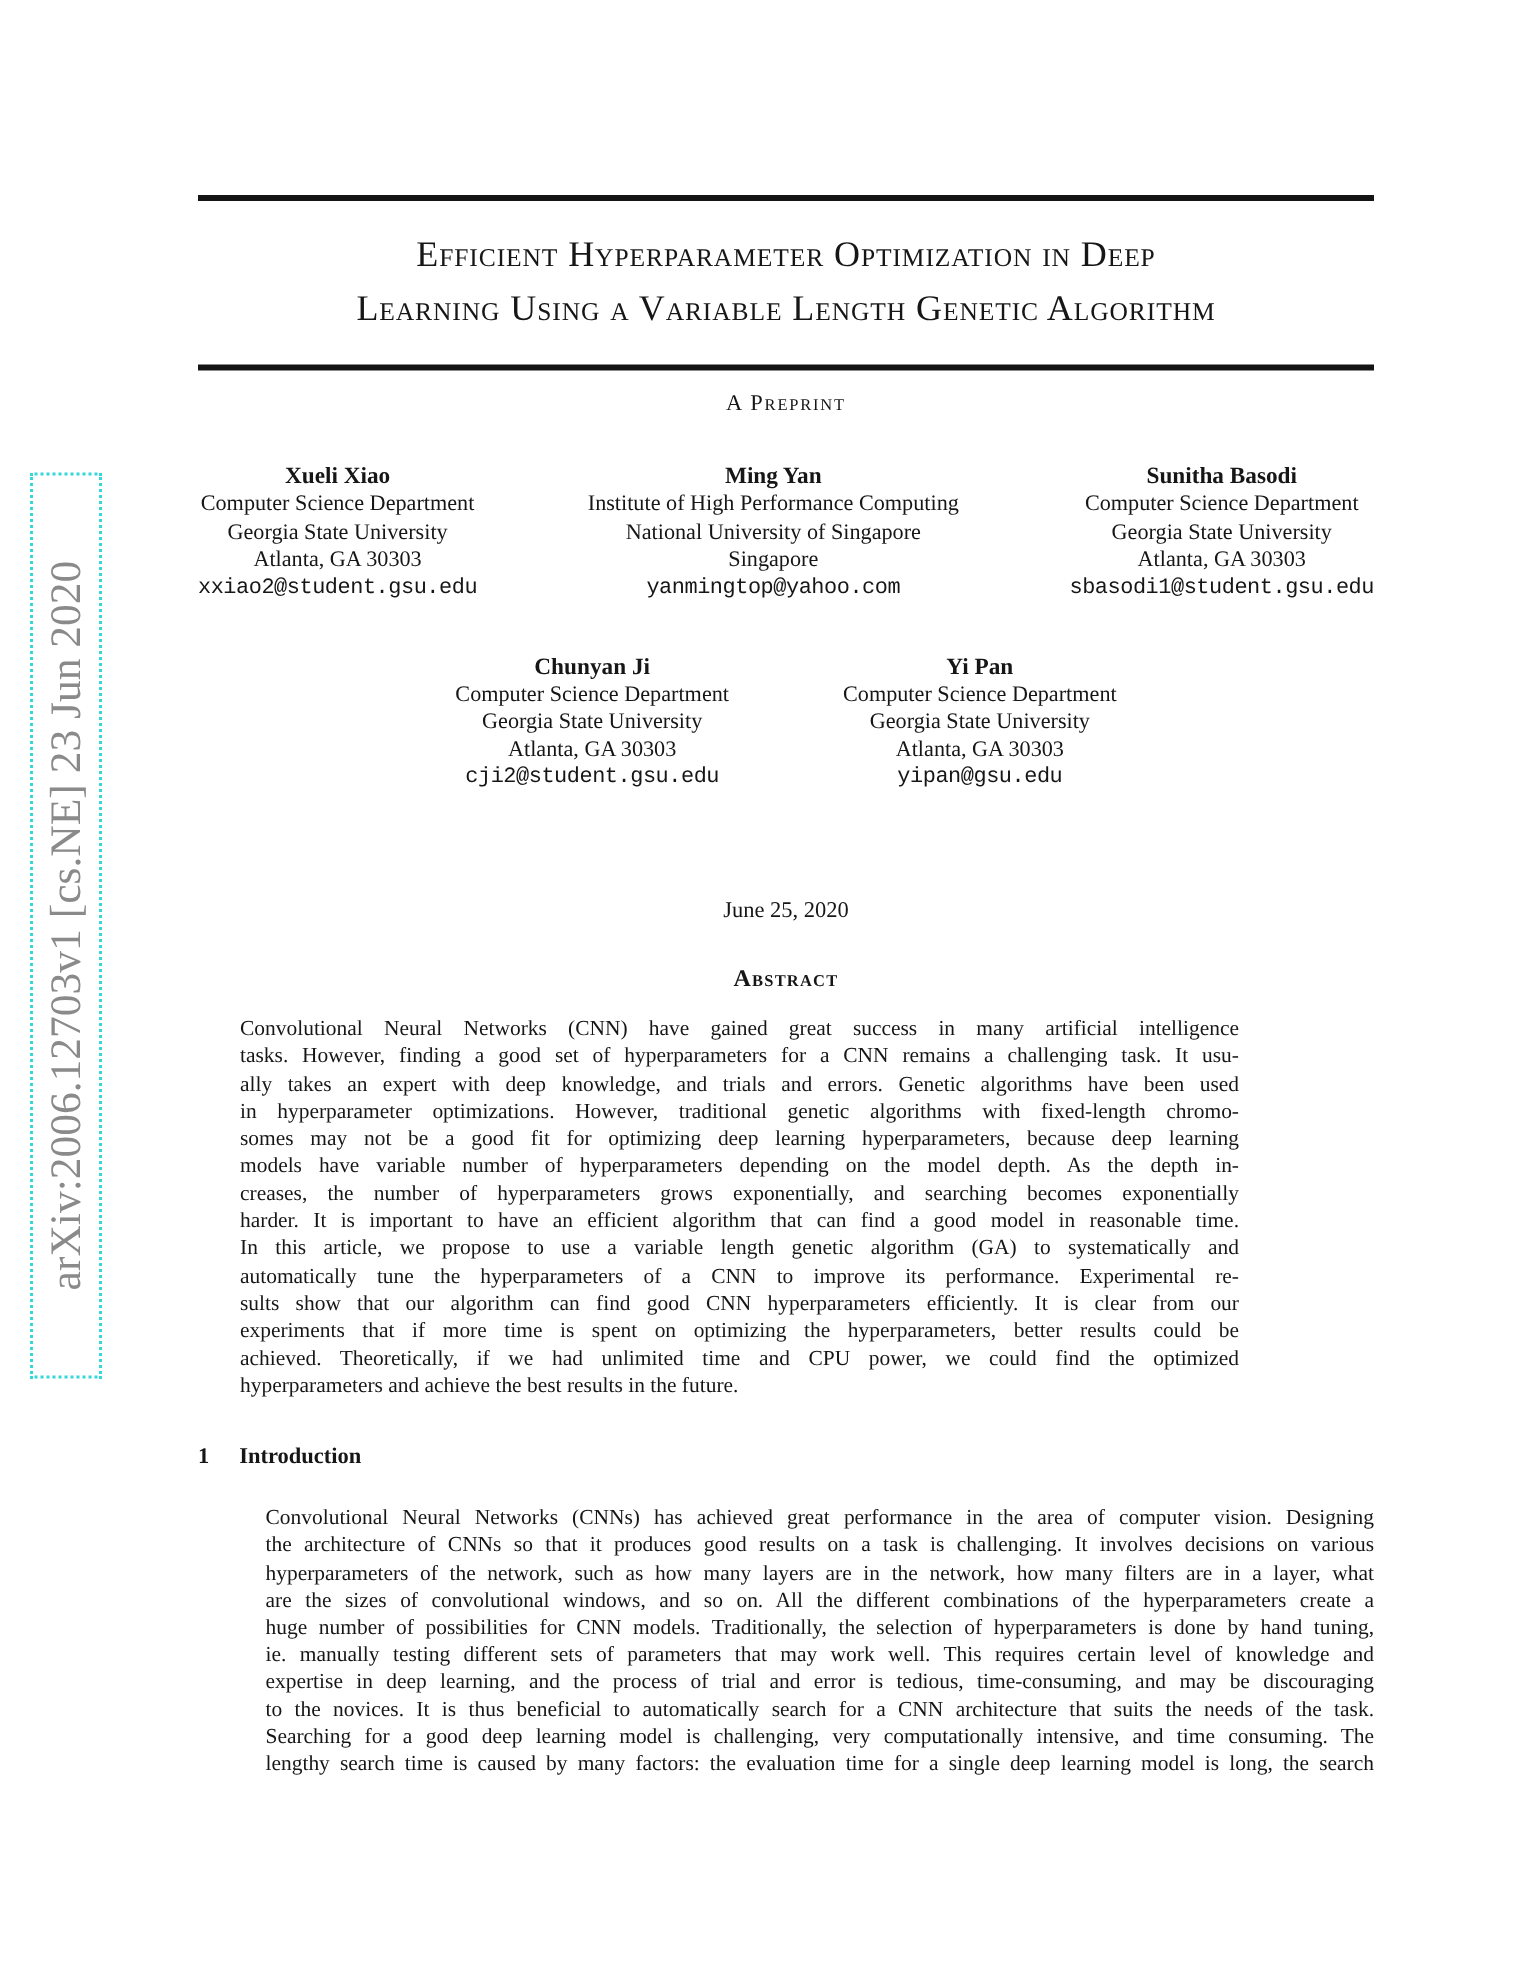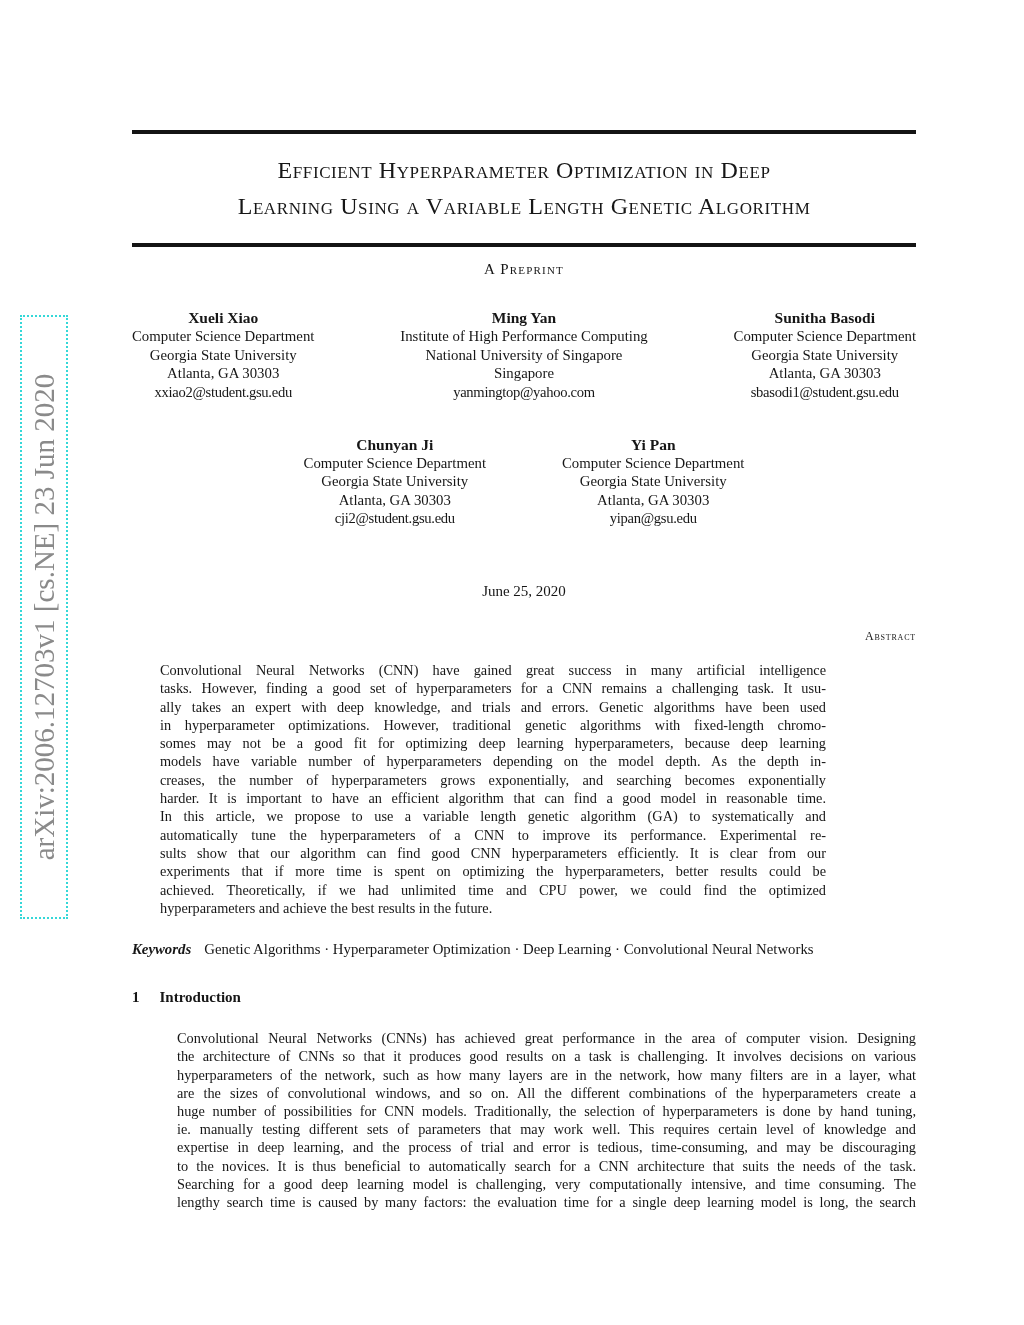--- a/index.html
+++ b/index.html
@@ -32,27 +32,27 @@
     margin-top:14px; text-align:center; font-variant:small-caps;
     font-size:15px; letter-spacing:1.2px;
   }
   
   .authors-row1 { margin-top:30px; display:flex; justify-content:space-between; }
   .authors-row2 { margin-top:33px; display:flex; justify-content:center; gap:76px; }
   .author { text-align:center; }
   .author .name { font-weight:bold; font-size:15.5px; line-height:19px; }
   .author .affil { font-size:14.8px; line-height:18.5px; }
   .author .email {
-    font-family:Liberation Serif, serif;
+    font-family:Liberation Mono, monospace;
     font-size:14.6px; line-height:19px; letter-spacing:-0.3px;
   }
-  .date { margin-top:54px; text-align:center; font-size:15px; line-height:19px; }
+  .date { margin-top:70px; text-align:center; font-size:15px; line-height:19px; }
   .abstract-heading {
-    margin-top:26px; text-align:right; font-variant:small-caps;
-    font-weight:normal; font-size:12px; letter-spacing:0.8px; line-height:19px;
+    margin-top:26px; text-align:center; font-variant:small-caps;
+    font-weight:bold; font-size:16px; letter-spacing:0.8px; line-height:19px;
   }
   .abstract-body {
     margin-top:15px; margin-left:28px; width:666px;
     font-size:14.3px; line-height:18.3px;
   }
   .jline { text-align:justify; text-align-last:justify; white-space:normal; }
   .abstract-body .jline:last-child { text-align-last:left; }
   .keywords { margin-top:23px; font-size:14.8px; line-height:19px; }
   .keywords .kw-label { font-weight:bold; font-style:italic; margin-right:13px; }
   .section-heading { margin-top:27px; font-size:15px; font-weight:bold; line-height:22px; }
@@ -136,23 +136,20 @@
         <div class="jline">creases, the number of hyperparameters grows exponentially, and searching becomes exponentially</div>
         <div class="jline">harder. It is important to have an efficient algorithm that can find a good model in reasonable time.</div>
         <div class="jline">In this article, we propose to use a variable length genetic algorithm (GA) to systematically and</div>
         <div class="jline">automatically tune the hyperparameters of a CNN to improve its performance. Experimental re-</div>
         <div class="jline">sults show that our algorithm can find good CNN hyperparameters efficiently. It is clear from our</div>
         <div class="jline">experiments that if more time is spent on optimizing the hyperparameters, better results could be</div>
         <div class="jline">achieved. Theoretically, if we had unlimited time and CPU power, we could find the optimized</div>
         <div class="jline">hyperparameters and achieve the best results in the future.</div>
       </div>
 
-    <div class="keywords">
-      <span class="kw-label">Keywords</span><span>Genetic Algorithms · Hyperparameter Optimization · Deep Learning · Convolutional Neural Networks</span>
-    </div>
 
     <div class="section-heading">
       <span class="sec-num">1</span><span>Introduction</span>
     </div>
 
     <div class="intro-body">
         <div class="jline">Convolutional Neural Networks (CNNs) has achieved great performance in the area of computer vision. Designing</div>
         <div class="jline">the architecture of CNNs so that it produces good results on a task is challenging. It involves decisions on various</div>
         <div class="jline">hyperparameters of the network, such as how many layers are in the network, how many filters are in a layer, what</div>
         <div class="jline">are the sizes of convolutional windows, and so on. All the different combinations of the hyperparameters create a</div>

